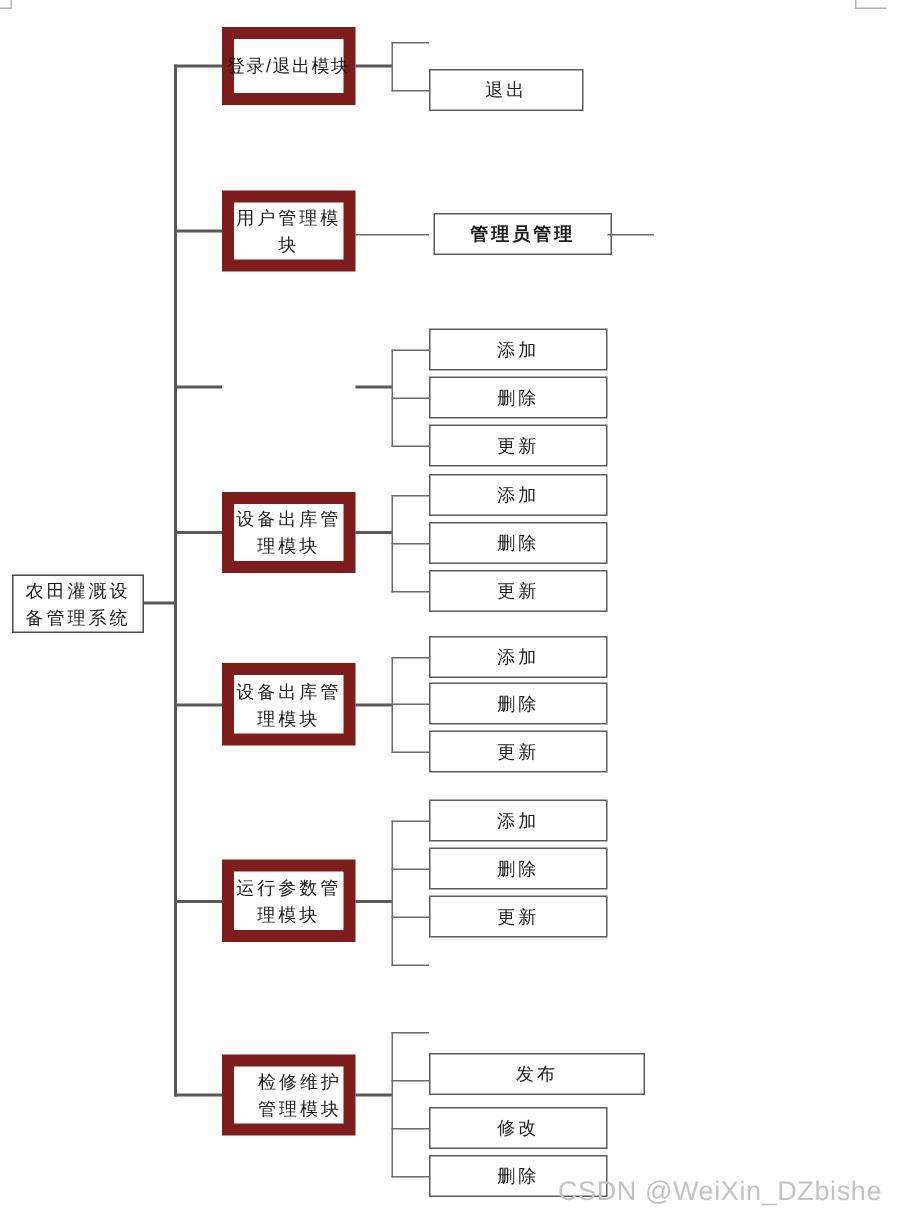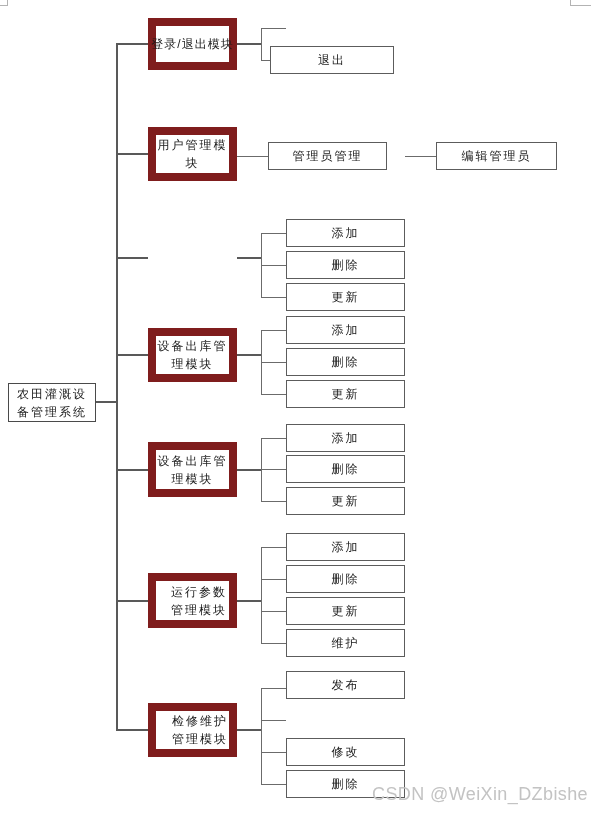--- a/index.html
+++ b/index.html
@@ -52,27 +52,26 @@
 
 <div class="box root-box" style="left: 8px; top: 383px; width: 88px; height: 39px;">农田灌溉设备管理系统</div>
     <div class="line" style="left: 96px; top: 401px; width: 22px; height: 2px;"></div>
     <div class="line" style="left: 116px; top: 43px; width: 2px; height: 688px;"></div>
     <div class="line" style="left: 116px; top: 43px; width: 32px; height: 2px;"></div>
     <div class="box module nowrap" style="left: 148px; top: 18px; width: 89px; height: 52px;">登录/退出模块</div>
     <div class="line" style="left: 237px; top: 43px; width: 25px; height: 2px;"></div>
     <div class="line lite" style="left: 261px; top: 28px; width: 1px; height: 33px;"></div>
     <div class="line lite" style="left: 261px; top: 28px; width: 25px; height: 1px;"></div>
     <div class="line lite" style="left: 261px; top: 60px; width: 25px; height: 1px;"></div>
-    <div class="box leaf" style="left: 270px; top: 46px; width: 124px; height: 28px;">退出</div>
+    <div class="box leaf" style="left: 286px; top: 46px; width: 103px; height: 28px;">退出</div>
     <div class="line" style="left: 116px; top: 153px; width: 32px; height: 2px;"></div>
     <div class="box module" style="left: 148px; top: 127px; width: 89px; height: 54px;">用户管理模块</div>
     <div class="line lite" style="left: 237px; top: 156px; width: 49px; height: 1px;"></div>
-    <div class="box leaf" style="left: 268px; top: 142px; width: 119px; height: 28px;">管理员管理</div>
+    <div class="box leaf" style="left: 289px; top: 142px; width: 119px; height: 28px; font-weight: bold;">管理员管理</div>
     <div class="line lite" style="left: 405px; top: 156px; width: 31px; height: 1px;"></div>
-    <div class="box leaf" style="left: 436px; top: 142px; width: 121px; height: 28px;">编辑管理员</div>
     <div class="line" style="left: 116px; top: 257px; width: 32px; height: 2px;"></div>
     <div class="line" style="left: 237px; top: 257px; width: 25px; height: 2px;"></div>
     <div class="line lite" style="left: 261px; top: 233px; width: 1px; height: 65px;"></div>
     <div class="line lite" style="left: 261px; top: 233px; width: 25px; height: 1px;"></div>
     <div class="box leaf" style="left: 286px; top: 219px; width: 119px; height: 28px;">添加</div>
     <div class="line lite" style="left: 261px; top: 265px; width: 25px; height: 1px;"></div>
     <div class="box leaf" style="left: 286px; top: 251px; width: 119px; height: 28px;">删除</div>
     <div class="line lite" style="left: 261px; top: 297px; width: 25px; height: 1px;"></div>
     <div class="box leaf" style="left: 286px; top: 283px; width: 119px; height: 28px;">更新</div>
     <div class="line" style="left: 116px; top: 354px; width: 32px; height: 2px;"></div>
@@ -89,37 +88,36 @@
     <div class="box module" style="left: 148px; top: 442px; width: 89px; height: 55px;">设备出库管理模块</div>
     <div class="line" style="left: 237px; top: 468.5px; width: 25px; height: 2px;"></div>
     <div class="line lite" style="left: 261px; top: 438px; width: 1px; height: 64px;"></div>
     <div class="line lite" style="left: 261px; top: 438px; width: 25px; height: 1px;"></div>
     <div class="box leaf" style="left: 286px; top: 424px; width: 119px; height: 28px;">添加</div>
     <div class="line lite" style="left: 261px; top: 469px; width: 25px; height: 1px;"></div>
     <div class="box leaf" style="left: 286px; top: 455px; width: 119px; height: 28px;">删除</div>
     <div class="line lite" style="left: 261px; top: 501px; width: 25px; height: 1px;"></div>
     <div class="box leaf" style="left: 286px; top: 487px; width: 119px; height: 28px;">更新</div>
     <div class="line" style="left: 116px; top: 599.5px; width: 32px; height: 2px;"></div>
-    <div class="box module" style="left: 148px; top: 573px; width: 89px; height: 55px; padding-left: 14px;">运行参数管理模块</div>
+    <div class="box module" style="left: 148px; top: 573px; width: 89px; height: 55px;">运行参数管理模块</div>
     <div class="line" style="left: 237px; top: 599.5px; width: 25px; height: 2px;"></div>
     <div class="line lite" style="left: 261px; top: 547px; width: 1px; height: 97px;"></div>
     <div class="line lite" style="left: 261px; top: 547px; width: 25px; height: 1px;"></div>
     <div class="box leaf" style="left: 286px; top: 533px; width: 119px; height: 28px;">添加</div>
     <div class="line lite" style="left: 261px; top: 579px; width: 25px; height: 1px;"></div>
     <div class="box leaf" style="left: 286px; top: 565px; width: 119px; height: 28px;">删除</div>
     <div class="line lite" style="left: 261px; top: 611px; width: 25px; height: 1px;"></div>
     <div class="box leaf" style="left: 286px; top: 597px; width: 119px; height: 28px;">更新</div>
     <div class="line lite" style="left: 261px; top: 643px; width: 25px; height: 1px;"></div>
-    <div class="box leaf" style="left: 286px; top: 629px; width: 119px; height: 28px;">维护</div>
     <div class="line" style="left: 116px; top: 729px; width: 32px; height: 2px;"></div>
     <div class="box module" style="left: 148px; top: 703px; width: 89px; height: 54px; padding-left: 16px;">检修维护管理模块</div>
     <div class="line" style="left: 237px; top: 729px; width: 25px; height: 2px;"></div>
     <div class="line lite" style="left: 261px; top: 688px; width: 1px; height: 97px;"></div>
     <div class="line lite" style="left: 261px; top: 688px; width: 25px; height: 1px;"></div>
     <div class="line lite" style="left: 261px; top: 720px; width: 25px; height: 1px;"></div>
-    <div class="box leaf" style="left: 286px; top: 671px; width: 119px; height: 28px;">发布</div>
+    <div class="box leaf" style="left: 286px; top: 702px; width: 144px; height: 28px;">发布</div>
     <div class="line lite" style="left: 261px; top: 752px; width: 25px; height: 1px;"></div>
     <div class="box leaf" style="left: 286px; top: 738px; width: 119px; height: 28px;">修改</div>
     <div class="line lite" style="left: 261px; top: 784px; width: 25px; height: 1px;"></div>
     <div class="box leaf" style="left: 286px; top: 770px; width: 119px; height: 28px;">删除</div>
   </div>
 
 <div class="watermark">CSDN @WeiXin_DZbishe</div>
 
 </body></html>

